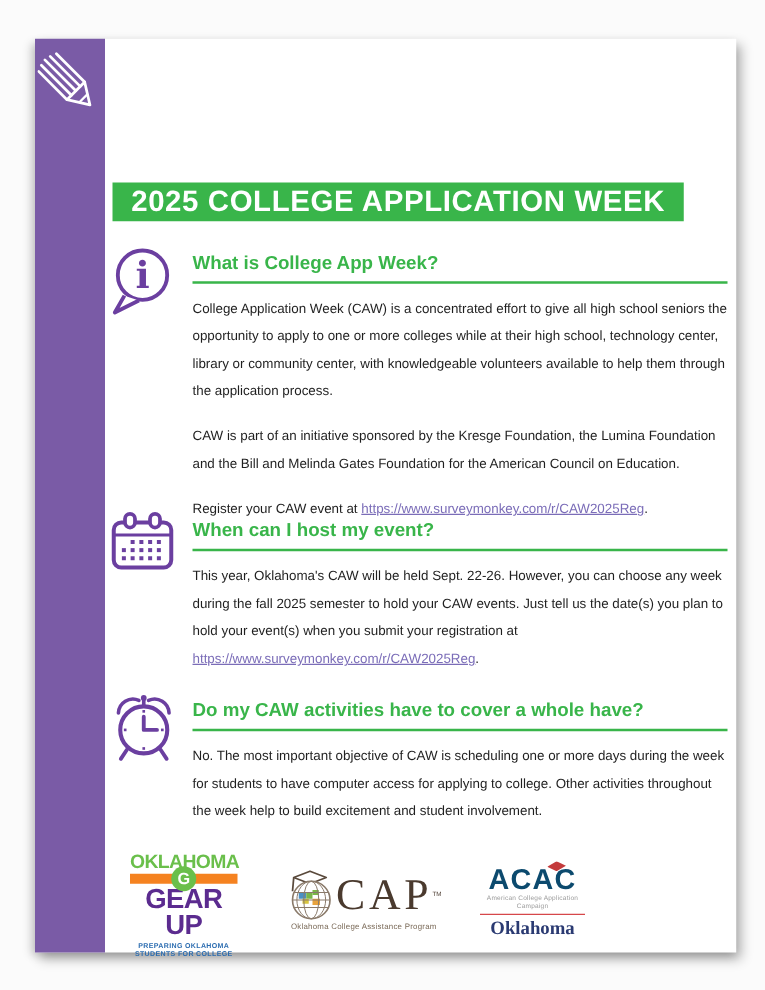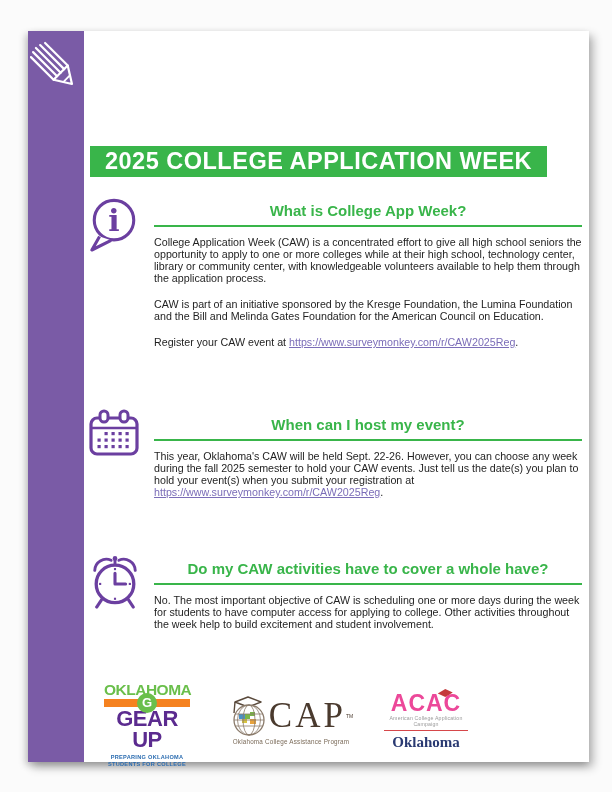--- a/index.html
+++ b/index.html
@@ -29,24 +29,24 @@
     display:flex; align-items:center; justify-content:center;
     font-weight:bold; font-size:23.5px; letter-spacing:.5px; white-space:nowrap;
   }
 
   .section { position:absolute; left:60px; width:494px; display:flex; }
   .s1 { top:164px; } .s2 { top:378px; } .s3 { top:522px; }
   .icon-col { width:52px; flex:none; margin-right:14px; }
   .content { flex:1; padding-top:7px; }
   .heading {
     margin:0; color:#39b54a; font-size:15px; font-weight:bold;
-    padding-bottom:6px; border-bottom:2px solid #39b54a;text-align:center;
+    padding-bottom:6px; border-bottom:2px solid #39b54a;
   }
   .body-p {
-    margin:9px 0 0 0; font-size:10.7px; line-height:12px; color:#1f1f1f;
+    margin:9px 0 0 0; font-size:10.7px; line-height:22px; color:#1f1f1f;
   }
   .body-p + .body-p { margin-top:14px; }
   a.doc-link { color:#7b6db8; text-decoration:underline; }
 
   
   .footer { position:absolute; left:76px; top:642px; width:494px; height:95px;text-decoration:underline; }
 
   .gearup { position:absolute; left:0; top:9px; width:86px; text-align:center; }
   .gearup .state { color:#6abf4b; font-weight:bold; font-size:15.5px; letter-spacing:-.5px; line-height:15px; }
   .gearup .bar { position:relative; height:8px; background:#f58220; margin:2px 0 1px 0; }
@@ -58,21 +58,21 @@
   .gearup .name { color:#5b2b8f; font-weight:bold; font-size:22px; letter-spacing:-.5px; line-height:21px; }
   .gearup .tagline { margin-top:4px; color:#2b6cb0; font-weight:bold; font-size:5.6px; letter-spacing:.3px; line-height:7px; }
 
   .ocap { position:absolute; left:117px; top:22px; width:140px; text-align:center; }
   .ocap .row { display:flex; align-items:center; justify-content:center; }
   .ocap .acr { font-family:"Liberation Serif", serif; font-size:35px; color:#4a3a2e; letter-spacing:3px; line-height:28px; }
   .ocap .tm { font-size:5px; color:#4a3a2e; vertical-align:top; }
   .ocap .cap-txt { font-size:6.3px; color:#7a6a58; letter-spacing:.2px; margin-top:1px; }
 
   .acac { position:absolute; left:274px; top:18px; width:96px; text-align:center; }
-  .acac .acr { position:relative; display:inline-block; color:#ec4899; font-weight:bold; font-size:23px; letter-spacing:1px; line-height:24px; }
+  .acac .acr { position:relative; display:inline-block; color:#0c4a6e; font-weight:bold; font-size:23px; letter-spacing:1px; line-height:24px; }
   .acac .redcap {
     position:absolute; width:15px; height:8px; top:-2px; left:47px;
     background:#c43b3c;
     clip-path:polygon(0 55%, 50% 0, 100% 45%, 50% 100%);
   }
   .acac .cap-txt { font-size:5.2px; color:#9a9a9a; letter-spacing:.2px; }
   .acac .divider { border:none; border-top:1.5px solid #d6474a; margin:3px 6px; }
   .acac .region { font-family:"Liberation Serif", serif; font-weight:bold; font-size:15px; color:#2a3a72; }
 
   .okcan { position:absolute; left:393px; top:0; width:102px; }

